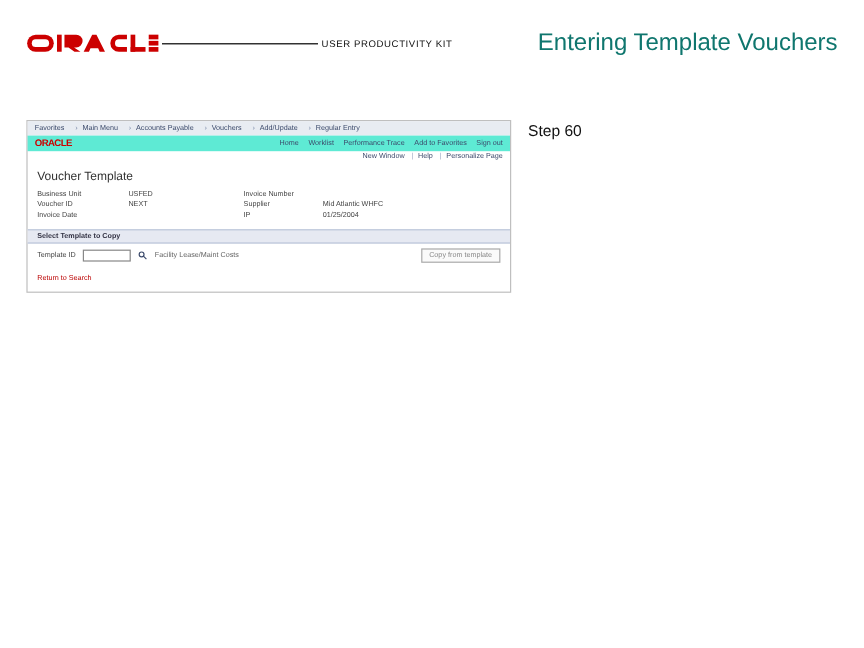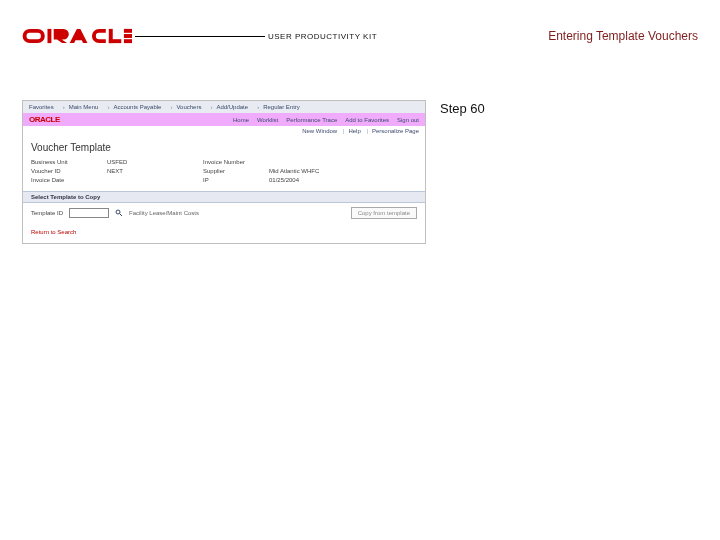--- a/index.html
+++ b/index.html
@@ -10,34 +10,34 @@
   
   .header {
     display: flex; align-items: center; justify-content: space-between;
     padding: 18px 22px 6px 22px; height: 60px; gap: 12px;
   }
   .brand { display: flex; flex-direction: row; gap: 3px; align-items: center; }
   .oracle-logo { display: inline-block; }
   .oracle-logo svg { display: block; }
   .upk-label { font-size: 8px; letter-spacing: 0.5px; color: #111; font-weight: 500; }
   .upk-underline { width: 130px; height: 1px; background: #000; }
-  .doc-title { font-size: 12px; color: #7f1d1d; text-align: right; }
+  .doc-title { font-size: 20px; color: #0f766e; text-align: right; }
 
   
   .columns { display: flex; padding: 40px 22px 0 22px; gap: 14px; }
   .col-left { width: 404px; }
   .col-right { width: 250px; font-size: 13px; color: #111; line-height: 1.35; }
 
   
   .app-shot { width: 404px; border: 1px solid #bfbfbf; font-size: 6px; color: #333; background: #fff; }
   .crumb-bar { background: #e8ecf2; padding: 3px 6px; color: #3b4a6b; display: flex; gap: 5px; align-items: center; white-space: nowrap; overflow: hidden; }
   .crumb-bar .bc { color: #3b4a6b; }
   .crumb-bar .bc + .bc::before { content: "›"; margin: 0 4px; color: #7a89a7; }
 
-  .nav-bar { background: #f0abfc; padding: 2px 6px; display: flex; align-items: center; gap: 10px; color: #3b4a6b; overflow: hidden; }
+  .nav-bar { background: #5eead4; padding: 2px 6px; display: flex; align-items: center; gap: 10px; color: #3b4a6b; overflow: hidden; }
   .nav-left { display: flex; align-items: center; gap: 10px; flex: 1; }
   .nav-logo { font-weight: bold; color: #c00; font-size: 8px; letter-spacing: -0.5px; }
   .nav-link { color: #3b4a6b; white-space: nowrap; }
   .nav-right { display: flex; align-items: center; gap: 8px; white-space: nowrap; }
 
   .sub-bar { text-align: right; padding: 2px 6px; color: #3b4a6b; white-space: nowrap; overflow: hidden; }
   .sub-bar .sub-item + .sub-item::before { content: "|"; margin: 0 4px; color: #9aa7c0; }
 
   .page-title { padding: 6px 8px 4px 8px; font-size: 10px; color: #333; font-weight: 400; }
 

